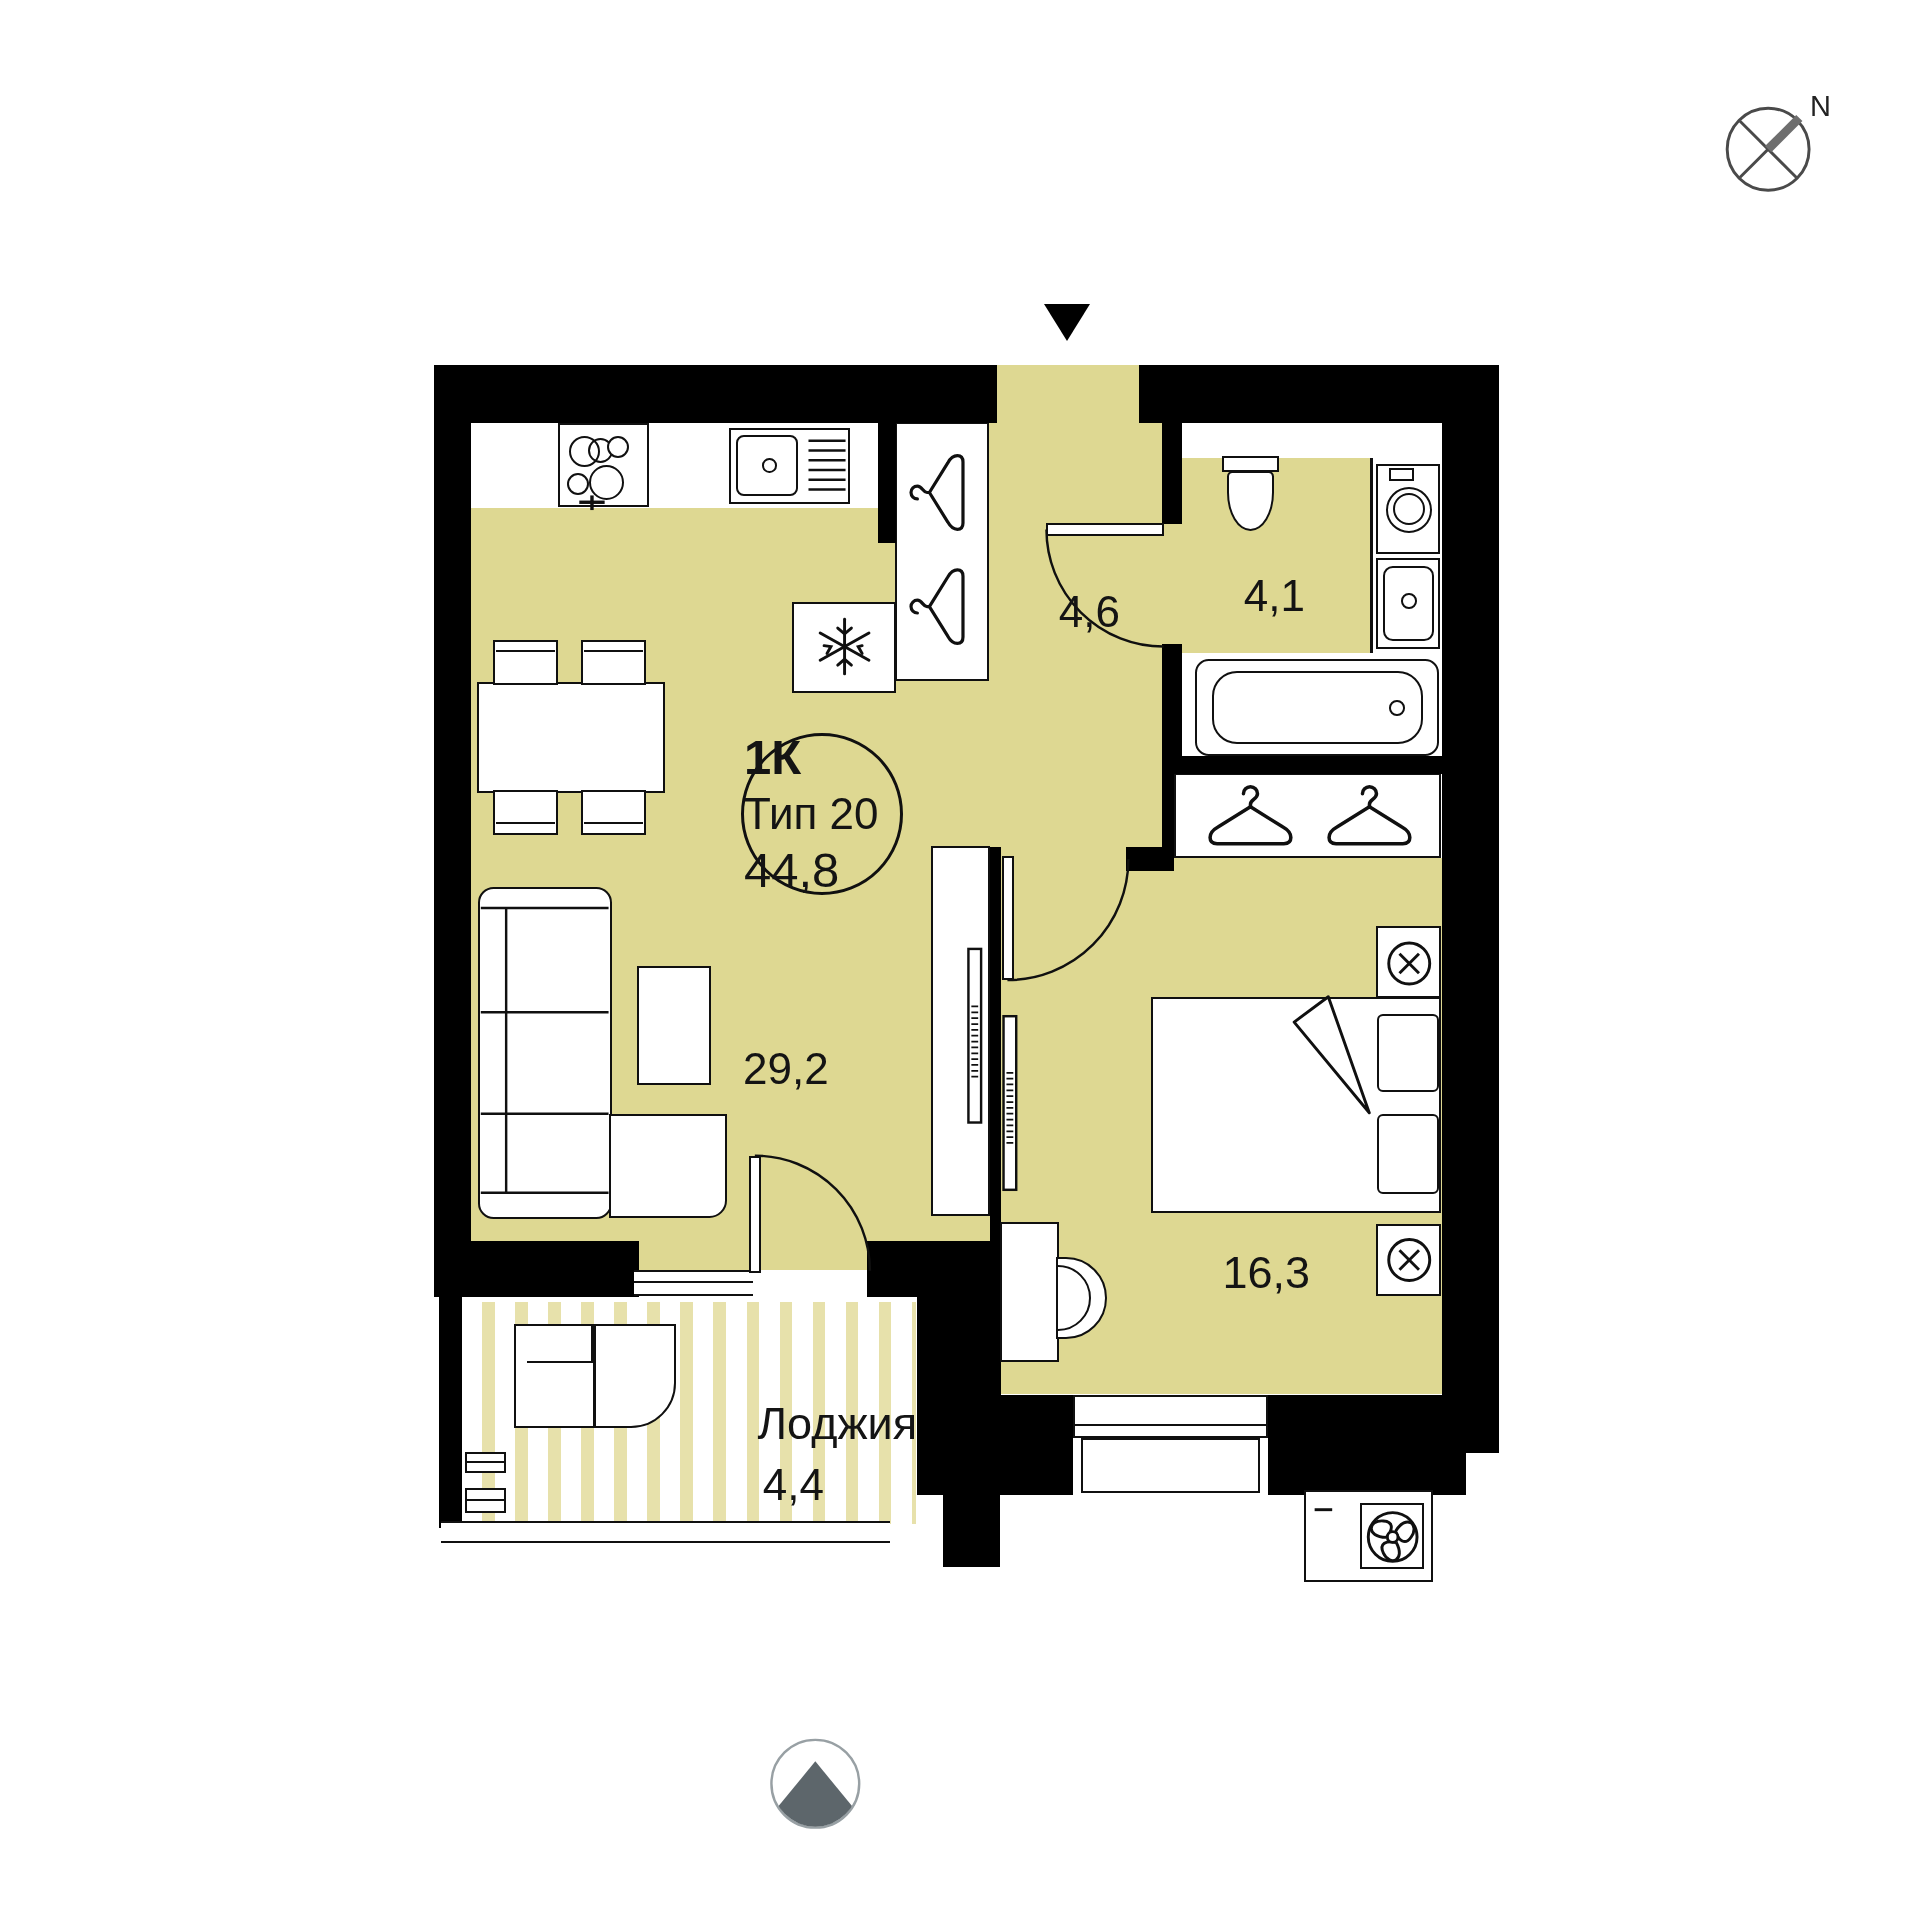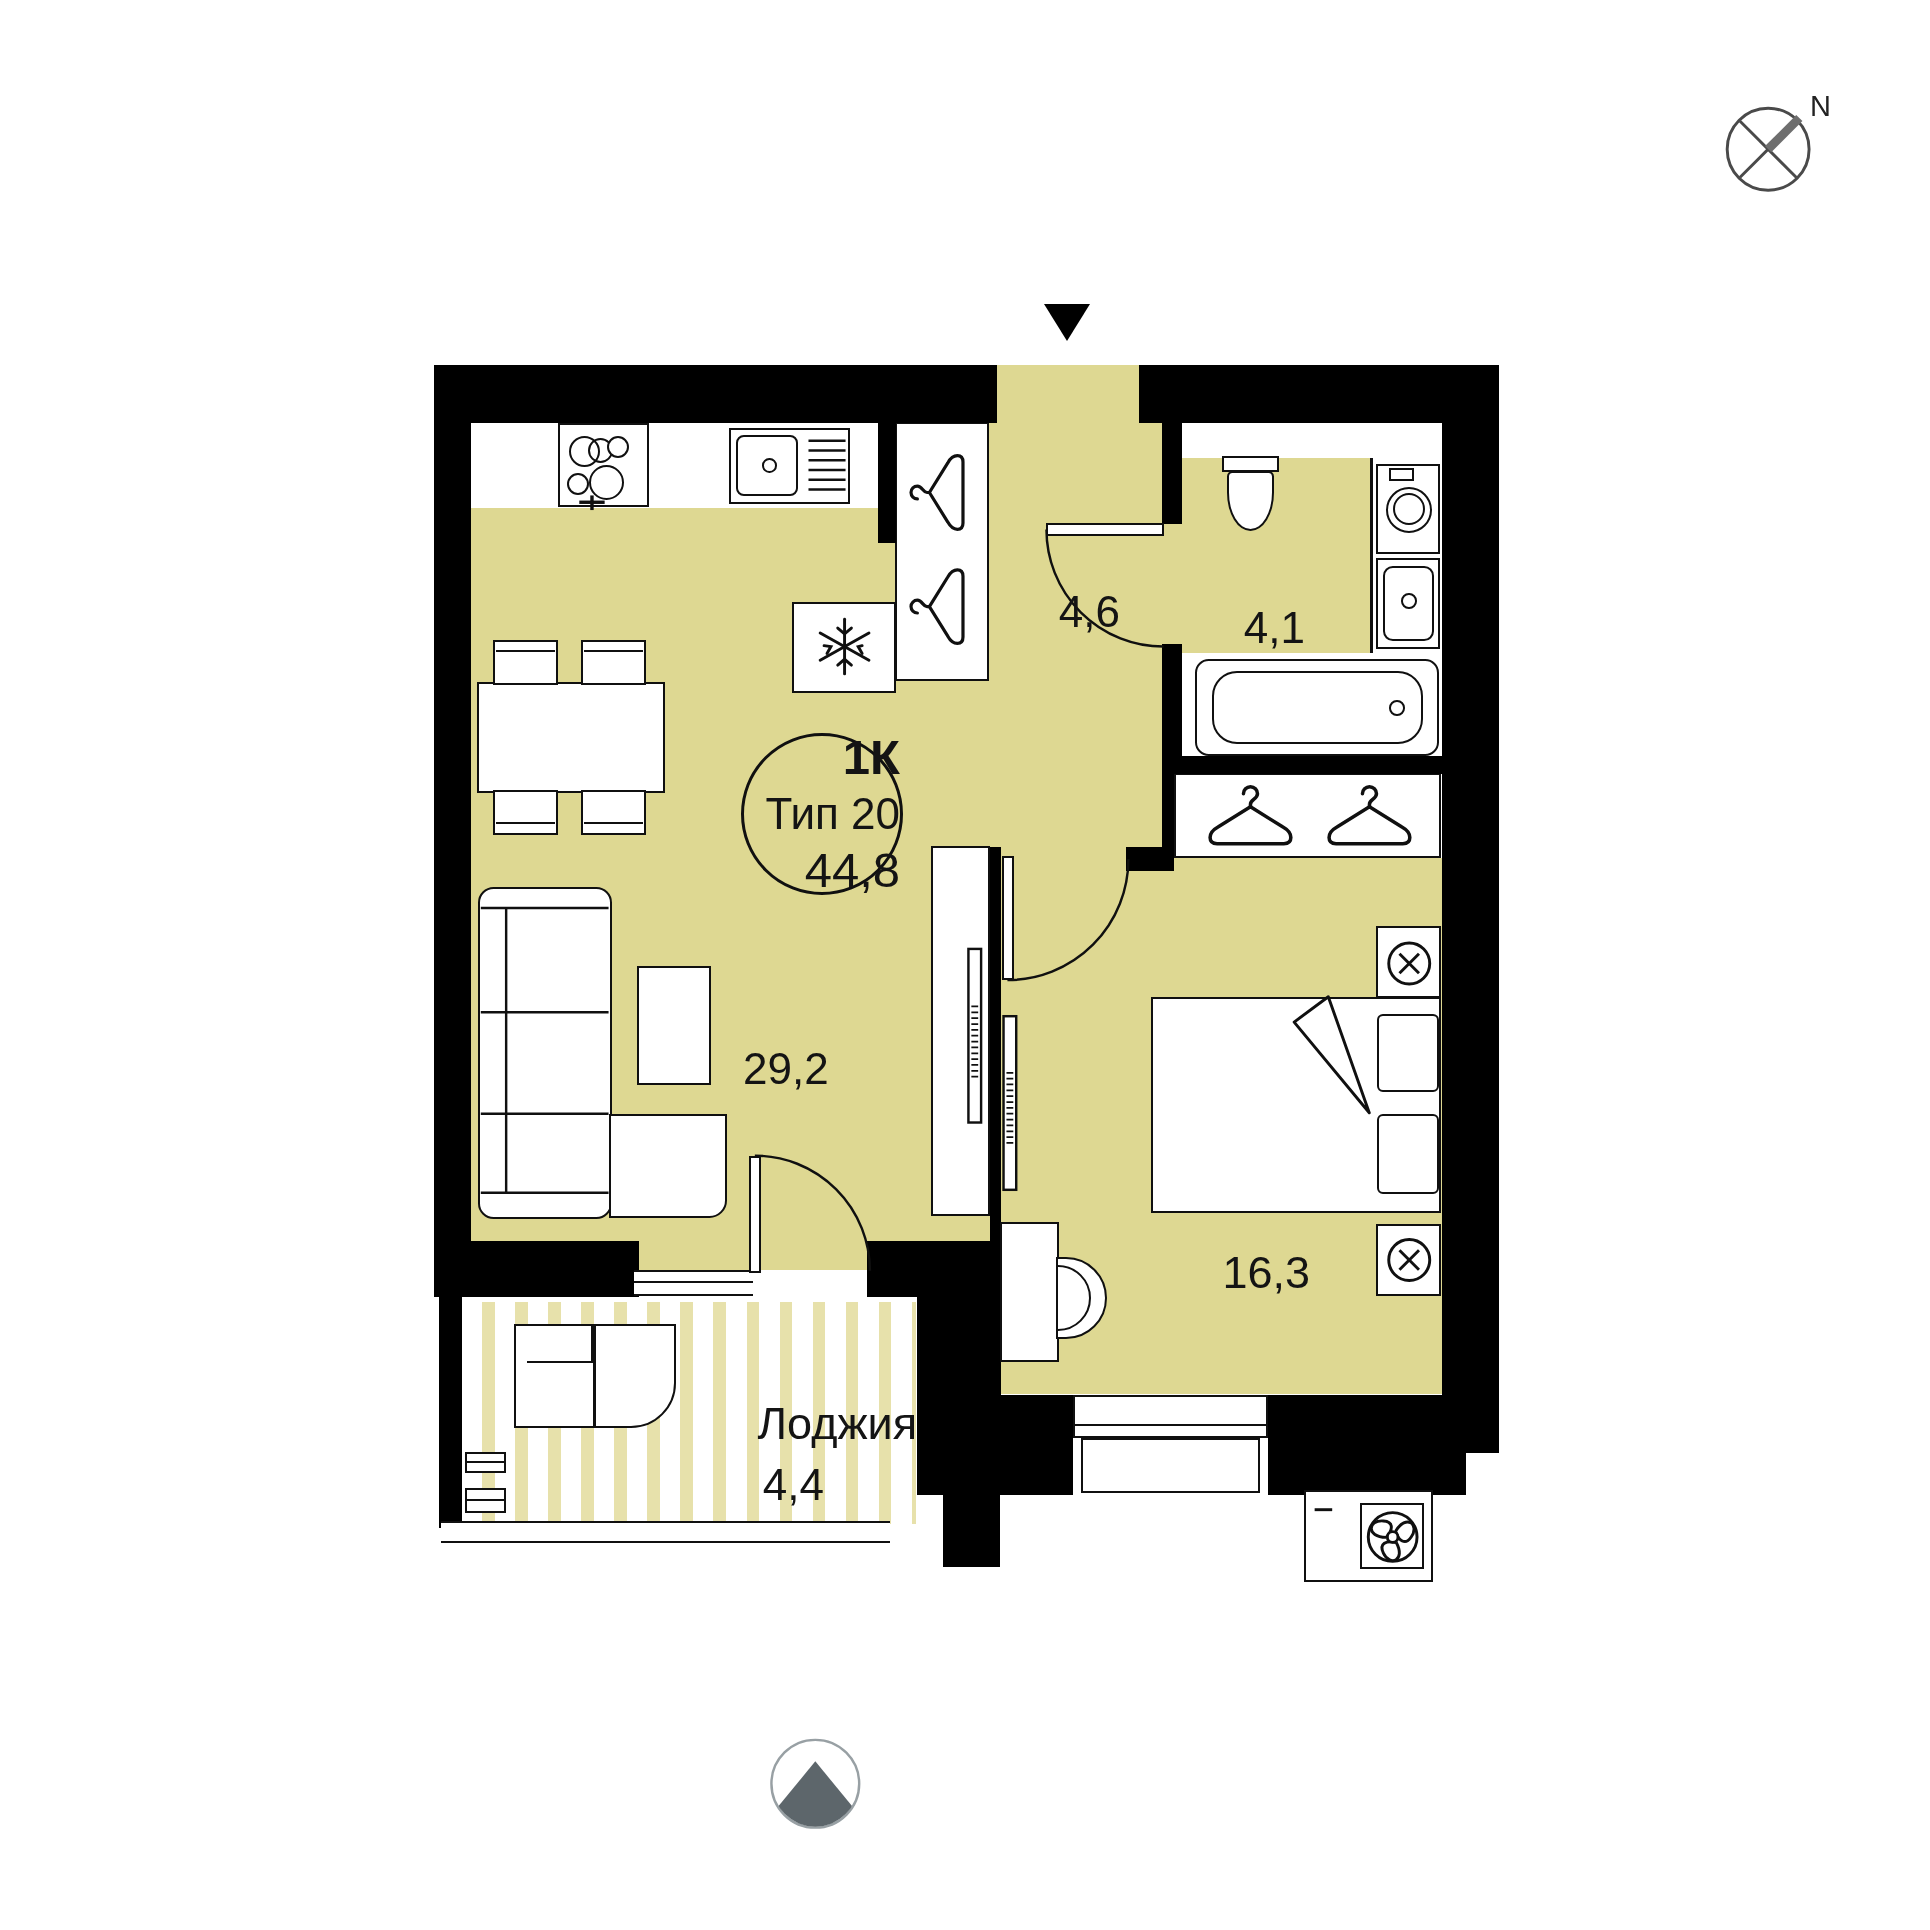--- a/index.html
+++ b/index.html
@@ -11,21 +11,21 @@
   .wht{position:absolute;background:#fff;}
   .fx{position:absolute;background:#fff;border:2.9px solid #101010;box-sizing:border-box;}
   .fx2{position:absolute;background:#fff;border:2.4px solid #101010;box-sizing:border-box;}
   .line{position:absolute;background:#101010;}
   .lbl{position:absolute;font-weight:500;color:#141414;}
   .center{text-align:right;}
   svg.overlay{position:absolute;left:0;top:0;pointer-events:none;}
   .stripes{position:absolute;background:
      repeating-linear-gradient(90deg,#ffffff 0 20.5px,var(--stripe,#e7e1ab) 20.5px 33px);}
   .badge{position:absolute;left:741px;top:733px;width:156px;height:156px;border:3.4px solid #101010;
-         border-radius:50%;display:flex;flex-direction:column;align-items:flex-end;justify-content:center;}
+         border-radius:50%;display:flex;flex-direction:column;align-items:flex-start;justify-content:center;}
   .badge .r1{font-size:49px;font-weight:600;line-height:53px;}
   .badge .r2{font-size:44px;font-weight:400;line-height:51px;}
   .badge .r3{font-size:49px;font-weight:400;line-height:55px;}
   .badge .dv1{width:115px;height:2.9px;background:#101010;margin:2px 0;}
   .badge .dv2{width:127px;height:2.9px;background:#101010;margin:2px 0;}
   .arrow-down{position:absolute;left:1044px;top:304px;width:0;height:0;
       border-left:23.4px solid transparent;border-right:23.4px solid transparent;border-top:37px solid #000;}
   .legend-text{position:absolute;left:905px;top:1761px;font-size:45px;font-weight:500;color:var(--gray,#5d666b);}
   .north{position:absolute;left:1810px;top:90px;font-size:29px;font-weight:500;color:#222;}
 </style>
@@ -233,21 +233,21 @@
   <div class="badge">
     <div class="r1">1К</div>
     <div class="dv1"></div>
     <div class="r2">Тип 20</div>
     <div class="dv2"></div>
     <div class="r3">44,8</div>
   </div>
 
   <div class="lbl" style="left:743px;top:1044px;font-size:44px;">29,2</div>
   <div class="lbl center" style="left:1022px;top:587px;width:98px;font-size:44px;">4,6</div>
-  <div class="lbl center" style="left:1207px;top:603px;width:98px;font-size:44px;">4,1</div>
+  <div class="lbl center" style="left:1207px;top:571px;width:98px;font-size:44px;">4,1</div>
   <div class="lbl center" style="left:1193px;top:1247px;width:117px;font-size:45px;">16,3</div>
   <div class="lbl center" style="left:722px;top:1398px;width:195px;font-size:45px;">Лоджия</div>
   <div class="lbl center" style="left:726px;top:1460px;width:98px;font-size:44px;">4,4</div>
 
   <div class="north">N</div>
 
 
 </div>
 
 

